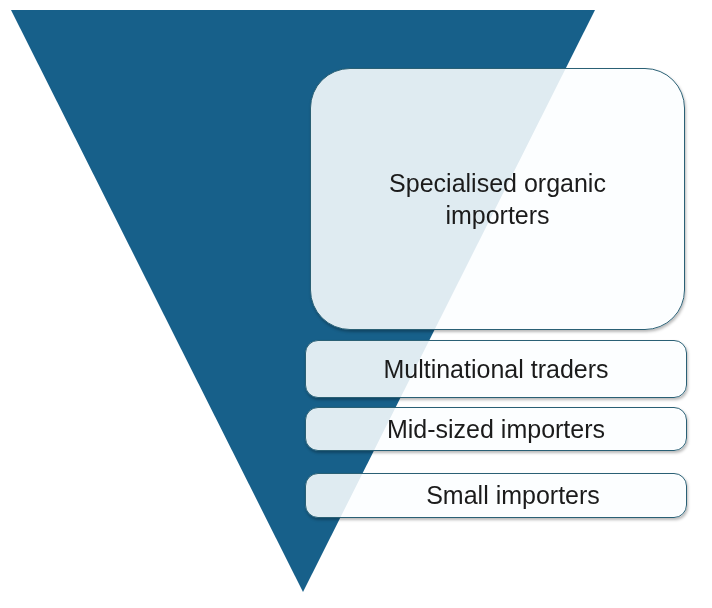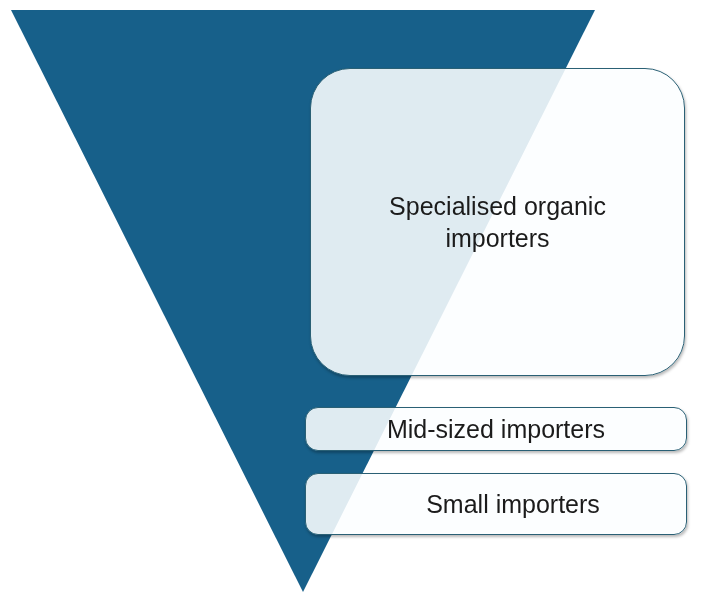--- a/index.html
+++ b/index.html
@@ -40,43 +40,46 @@
     justify-content: center;
     text-align: center;
     color: var(--text-color);
     font-size: 25px;
     line-height: 1.3;
   }
   .level-box.big {
     left: 310px;
     top: 68px;
     width: 375px;
-    height: 308px;
+    height: 262px;
     border-radius: 40px;
   }
   .level-box.big .label-text { width: 290px; }
   .level-box.small { left: 305px; width: 382px; border-radius: 13px; }
   .level-box.small .label-text { white-space: nowrap; }
   #level-1 { top: 340px; height: 58px; }
   #level-2 { top: 407px; height: 44px; }
-  #level-3 { top: 473px; height: 62px; padding-left: 34px; }
+  #level-3 { top: 473px; height: 45px; padding-left: 34px; }
 </style>
 </head>
 <body>
 
 <div class="canvas">
 
   <svg class="triangle-svg" viewBox="0 0 712 608" xmlns="http://www.w3.org/2000/svg" aria-hidden="true">
     <polygon points="11,10 595,10 303,592" fill="#17608A"></polygon>
   </svg>
 
   <div class="level-box big" id="level-0">
     <div class="label-text">Specialised organic importers</div>
   </div>
 
+  <div class="level-box small" id="level-1">
+    <div class="label-text">Multinational traders</div>
+  </div>
 
   <div class="level-box small" id="level-2">
     <div class="label-text">Mid-sized importers</div>
   </div>
 
   <div class="level-box small" id="level-3">
     <div class="label-text">Small importers</div>
   </div>
 
 </div>

